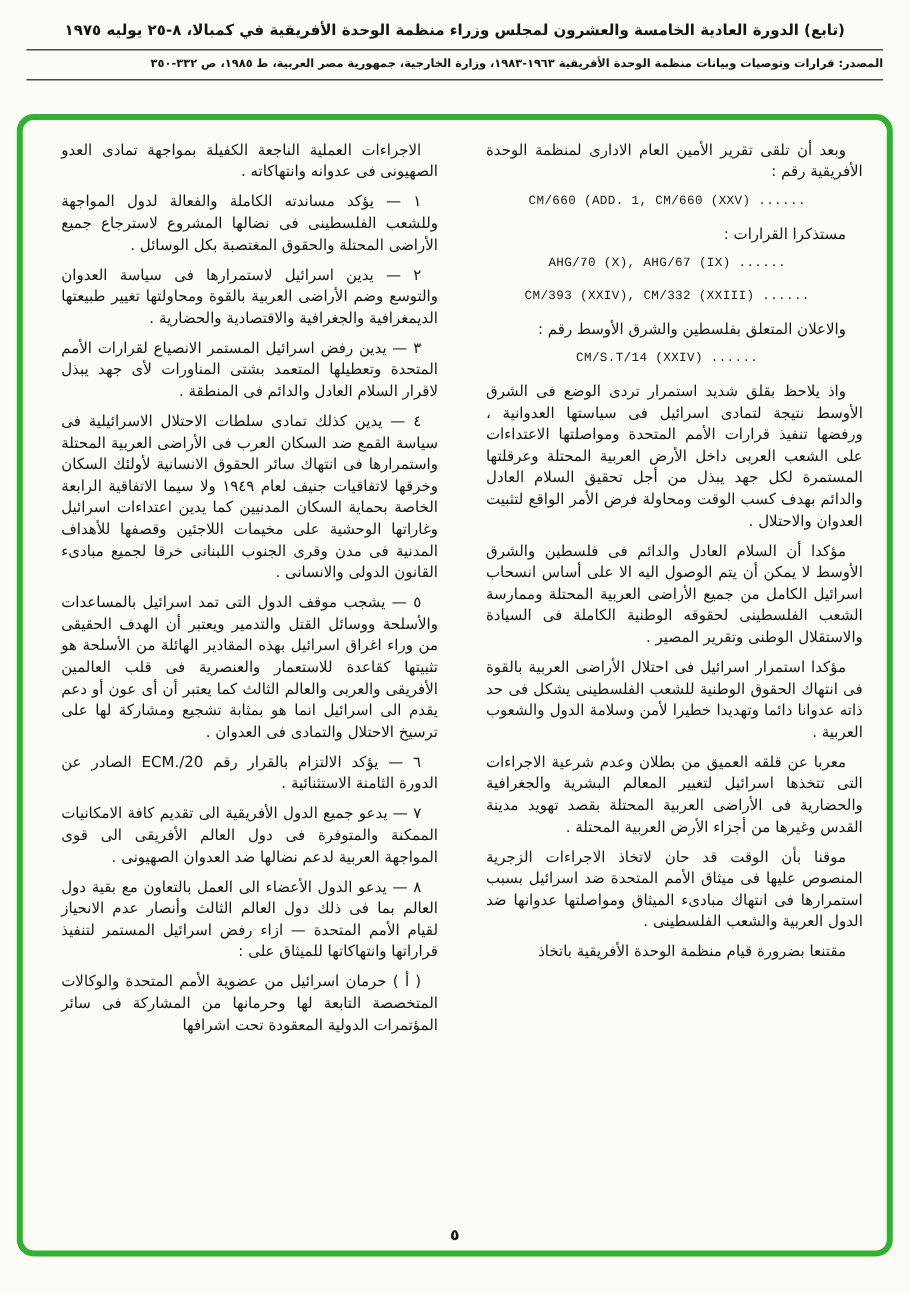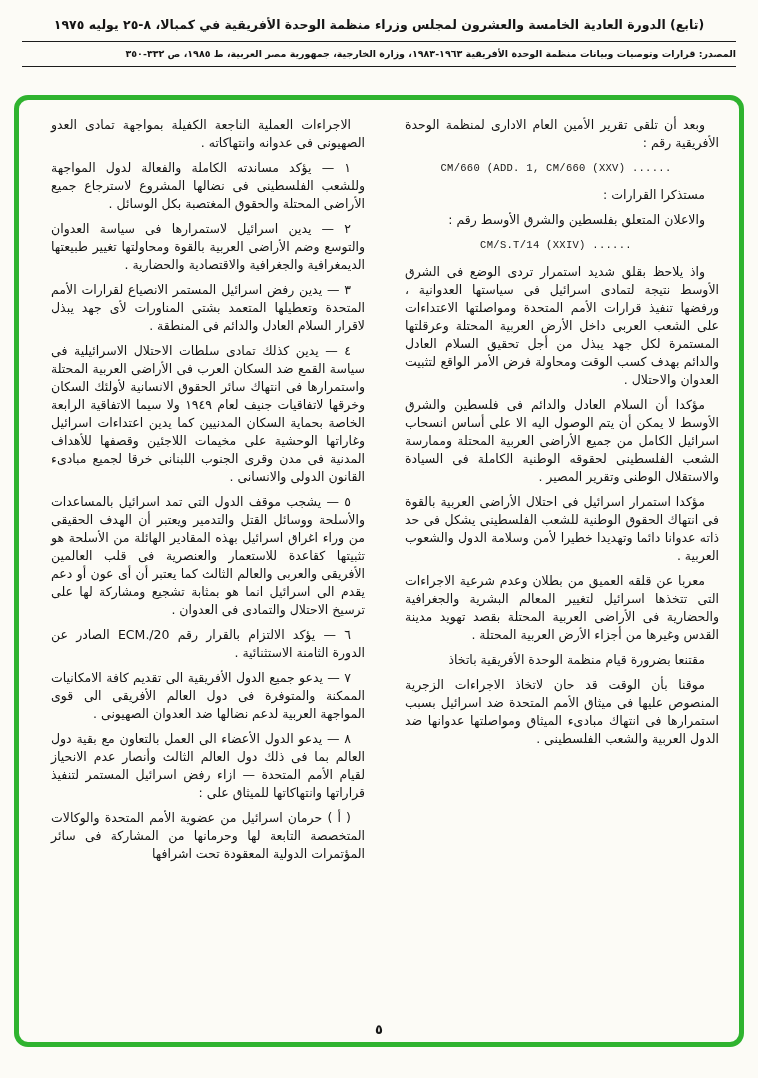--- a/index.html
+++ b/index.html
@@ -55,28 +55,30 @@
     <div class="source">المصدر: قرارات وتوصيات وبيانات منظمة الوحدة الأفريقية ١٩٦٣-١٩٨٣، وزارة الخارجية، جمهورية مصر العربية، ط ١٩٨٥، ص ٣٣٢-٣٥٠</div>
     <hr class="rule">
   </header>
 
   <div class="green-box" style="border-color: rgb(47, 179, 47);">
     <div class="columns">
       <div class="col col-right">
           <p class="para arabic">وبعد أن تلقى تقرير الأمين العام الادارى لمنظمة الوحدة الأفريقية رقم :</p>
           <p class="para code">CM/660 (ADD. 1, CM/660 (XXV) ......</p>
           <p class="para arabic">مستذكرا القرارات :</p>
+          <p class="para code">AHG/70 (X), AHG/67 (IX) ......</p>
+          <p class="para code">CM/393 (XXIV), CM/332 (XXIII) ......</p>
           <p class="para arabic">والاعلان المتعلق بفلسطين والشرق الأوسط رقم :</p>
           <p class="para code">CM/S.T/14 (XXIV) ......</p>
           <p class="para arabic">واذ يلاحظ بقلق شديد استمرار تردى الوضع فى الشرق الأوسط نتيجة لتمادى اسرائيل فى سياستها العدوانية ، ورفضها تنفيذ قرارات الأمم المتحدة ومواصلتها الاعتداءات على الشعب العربى داخل الأرض العربية المحتلة وعرقلتها المستمرة لكل جهد يبذل من أجل تحقيق السلام العادل والدائم بهدف كسب الوقت ومحاولة فرض الأمر الواقع لتثبيت العدوان والاحتلال .</p>
           <p class="para arabic">مؤكدا أن السلام العادل والدائم فى فلسطين والشرق الأوسط لا يمكن أن يتم الوصول اليه الا على أساس انسحاب اسرائيل الكامل من جميع الأراضى العربية المحتلة وممارسة الشعب الفلسطينى لحقوقه الوطنية الكاملة فى السيادة والاستقلال الوطنى وتقرير المصير .</p>
           <p class="para arabic">مؤكدا استمرار اسرائيل فى احتلال الأراضى العربية بالقوة فى انتهاك الحقوق الوطنية للشعب الفلسطينى يشكل فى حد ذاته عدوانا دائما وتهديدا خطيرا لأمن وسلامة الدول والشعوب العربية .</p>
           <p class="para arabic">معربا عن قلقه العميق من بطلان وعدم شرعية الاجراءات التى تتخذها اسرائيل لتغيير المعالم البشرية والجغرافية والحضارية فى الأراضى العربية المحتلة بقصد تهويد مدينة القدس وغيرها من أجزاء الأرض العربية المحتلة .</p>
+          <p class="para arabic">موقنا بأن الوقت قد حان لاتخاذ الاجراءات الزجرية المنصوص عليها فى ميثاق الأمم المتحدة ضد اسرائيل بسبب استمرارها فى انتهاك مبادىء الميثاق ومواصلتها عدوانها ضد الدول العربية والشعب الفلسطينى .</p>
           <p class="para arabic">مقتنعا بضرورة قيام منظمة الوحدة الأفريقية باتخاذ</p>
-          <p class="para arabic">موقنا بأن الوقت قد حان لاتخاذ الاجراءات الزجرية المنصوص عليها فى ميثاق الأمم المتحدة ضد اسرائيل بسبب استمرارها فى انتهاك مبادىء الميثاق ومواصلتها عدوانها ضد الدول العربية والشعب الفلسطينى .</p>
         </div>
       <div class="col col-left">
           <p class="para arabic">الاجراءات العملية الناجعة الكفيلة بمواجهة تمادى العدو الصهيونى فى عدوانه وانتهاكاته .</p>
           <p class="para arabic">١ — يؤكد مساندته الكاملة والفعالة لدول المواجهة وللشعب الفلسطينى فى نضالها المشروع لاسترجاع جميع الأراضى المحتلة والحقوق المغتصبة بكل الوسائل .</p>
           <p class="para arabic">٢ — يدين اسرائيل لاستمرارها فى سياسة العدوان والتوسع وضم الأراضى العربية بالقوة ومحاولتها تغيير طبيعتها الديمغرافية والجغرافية والاقتصادية والحضارية .</p>
           <p class="para arabic">٣ — يدين رفض اسرائيل المستمر الانصياع لقرارات الأمم المتحدة وتعطيلها المتعمد بشتى المناورات لأى جهد يبذل لاقرار السلام العادل والدائم فى المنطقة .</p>
           <p class="para arabic">٤ — يدين كذلك تمادى سلطات الاحتلال الاسرائيلية فى سياسة القمع ضد السكان العرب فى الأراضى العربية المحتلة واستمرارها فى انتهاك سائر الحقوق الانسانية لأولئك السكان وخرقها لاتفاقيات جنيف لعام ١٩٤٩ ولا سيما الاتفاقية الرابعة الخاصة بحماية السكان المدنيين كما يدين اعتداءات اسرائيل وغاراتها الوحشية على مخيمات اللاجئين وقصفها للأهداف المدنية فى مدن وقرى الجنوب اللبنانى خرقا لجميع مبادىء القانون الدولى والانسانى .</p>
           <p class="para arabic">٥ — يشجب موقف الدول التى تمد اسرائيل بالمساعدات والأسلحة ووسائل القتل والتدمير ويعتبر أن الهدف الحقيقى من وراء اغراق اسرائيل بهذه المقادير الهائلة من الأسلحة هو تثبيتها كقاعدة للاستعمار والعنصرية فى قلب العالمين الأفريقى والعربى والعالم الثالث كما يعتبر أن أى عون أو دعم يقدم الى اسرائيل انما هو بمثابة تشجيع ومشاركة لها على ترسيخ الاحتلال والتمادى فى العدوان .</p>
           <p class="para arabic">٦ — يؤكد الالتزام بالقرار رقم ECM./20 الصادر عن الدورة الثامنة الاستثنائية .</p>
           <p class="para arabic">٧ — يدعو جميع الدول الأفريقية الى تقديم كافة الامكانيات الممكنة والمتوفرة فى دول العالم الأفريقى الى قوى المواجهة العربية لدعم نضالها ضد العدوان الصهيونى .</p>

